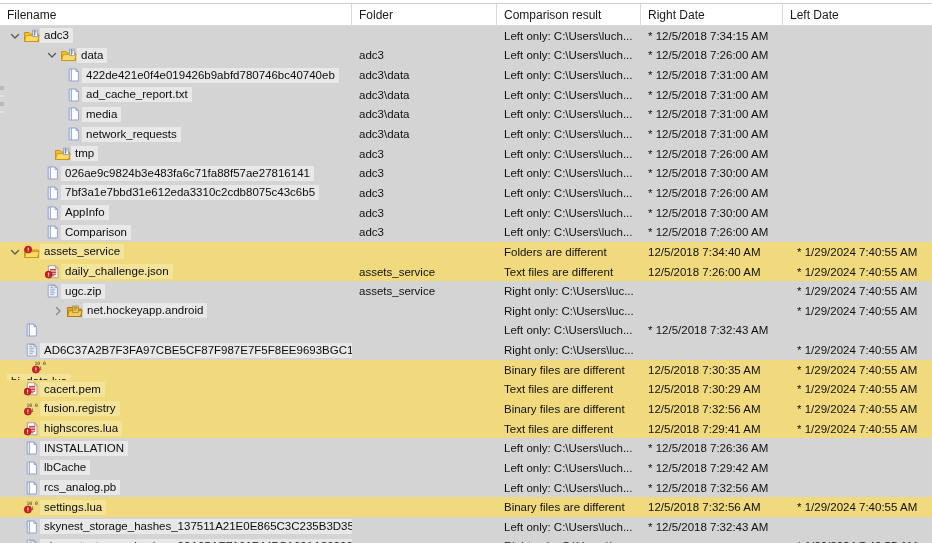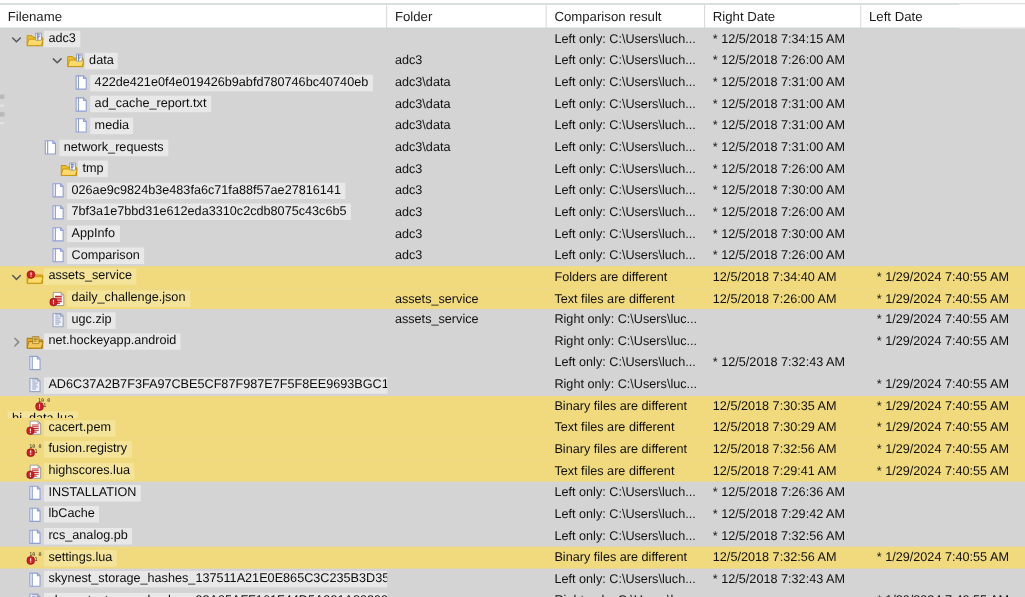--- a/index.html
+++ b/index.html
@@ -7,21 +7,21 @@
   html, body {
     margin: 0; padding: 0;
     width: 932px; height: 543px;
     overflow: hidden;
     background: #ffffff;
     font-family: "Liberation Sans", sans-serif;
   }
   #app {
     position: relative;
     width: 872px; height: 543px;
-    background: #0f766e;
+    background: #bef264;
   }
 
   
   .top-strip {
     position: absolute; left: 0; top: 0;
     width: 932px; height: 4px;
     background: #ffffff;
     border-bottom: 1px solid #cfcfcf;
   }
 
@@ -234,21 +234,21 @@
             <span class="nametext">media</span>
           </div>
         </div>
         <div class="cell c-fold">adc3\data</div>
         <div class="cell c-cmp">Left only: C:\Users\luch...</div>
         <div class="cell c-ldate">* 12/5/2018 7:31:00 AM</div>
         <div class="cell c-rdate"></div>
       </div>
       <div class="row">
         <div class="cell c-name">
-          <div class="namewrap" style="padding-left: 21px;">
+          <div class="namewrap" style="padding-left: 49px;">
             <span class="chev"></span>
             <span class="ico">
               <svg width="13" height="14" viewBox="0 0 13 14">
                 <path d="M2.2 1.0 L9.0 1.0 L11.4 3.4 L11.4 13.0 L2.2 13.0 Z" fill="#ffffff" stroke="#8f9fd6" stroke-width="1.0" stroke-linejoin="round"></path>
                 <path d="M9.0 1.0 L9.0 3.4 L11.4 3.4" fill="none" stroke="#8f9fd6" stroke-width="1.0" stroke-linejoin="round"></path>
                 <path d="M4.3 1.0 L4.3 13.0" stroke="#8f9fd6" stroke-width="1.1"></path>
               </svg>
             </span>
             <span class="nametext">network_requests</span>
           </div>
@@ -416,21 +416,21 @@
             <span class="nametext">ugc.zip</span>
           </div>
         </div>
         <div class="cell c-fold">assets_service</div>
         <div class="cell c-cmp">Right only: C:\Users\luc...</div>
         <div class="cell c-ldate"></div>
         <div class="cell c-rdate">* 1/29/2024 7:40:55 AM</div>
       </div>
       <div class="row">
         <div class="cell c-name">
-          <div class="namewrap" style="padding-left: 7px;">
+          <div class="namewrap" style="padding-left: 7px; margin-left: 43px;">
             <span class="chev">
               <svg width="12" height="12" viewBox="0 0 12 12">
                 <path d="M4.5 2.5 L8 6 L4.5 9.5" fill="none" stroke="#8a8a8a" stroke-width="1.4" stroke-linecap="round" stroke-linejoin="round"></path>
               </svg>
             </span>
             <span class="ico">
               <svg width="16" height="14" viewBox="0 0 16 14">
                 <path d="M0.5 3.5 L5 3.5 L6.3 5 L14.5 5 L14.5 12.5 L0.5 12.5 Z" fill="#e8a524" stroke="#a87608" stroke-width="0.9" stroke-linejoin="round"></path>
                 <path d="M2.2 6.6 L15.2 6.6 L13.6 12.5 L0.6 12.5 Z" fill="#f4c75a" stroke="#a87608" stroke-width="0.8" stroke-linejoin="round"></path>
                 <path d="M5.6 2.0 L11.4 2.0 L11.4 8.4 L5.6 8.4 Z" fill="#f6cf70" stroke="#9a7a20" stroke-width="0.7"></path>

